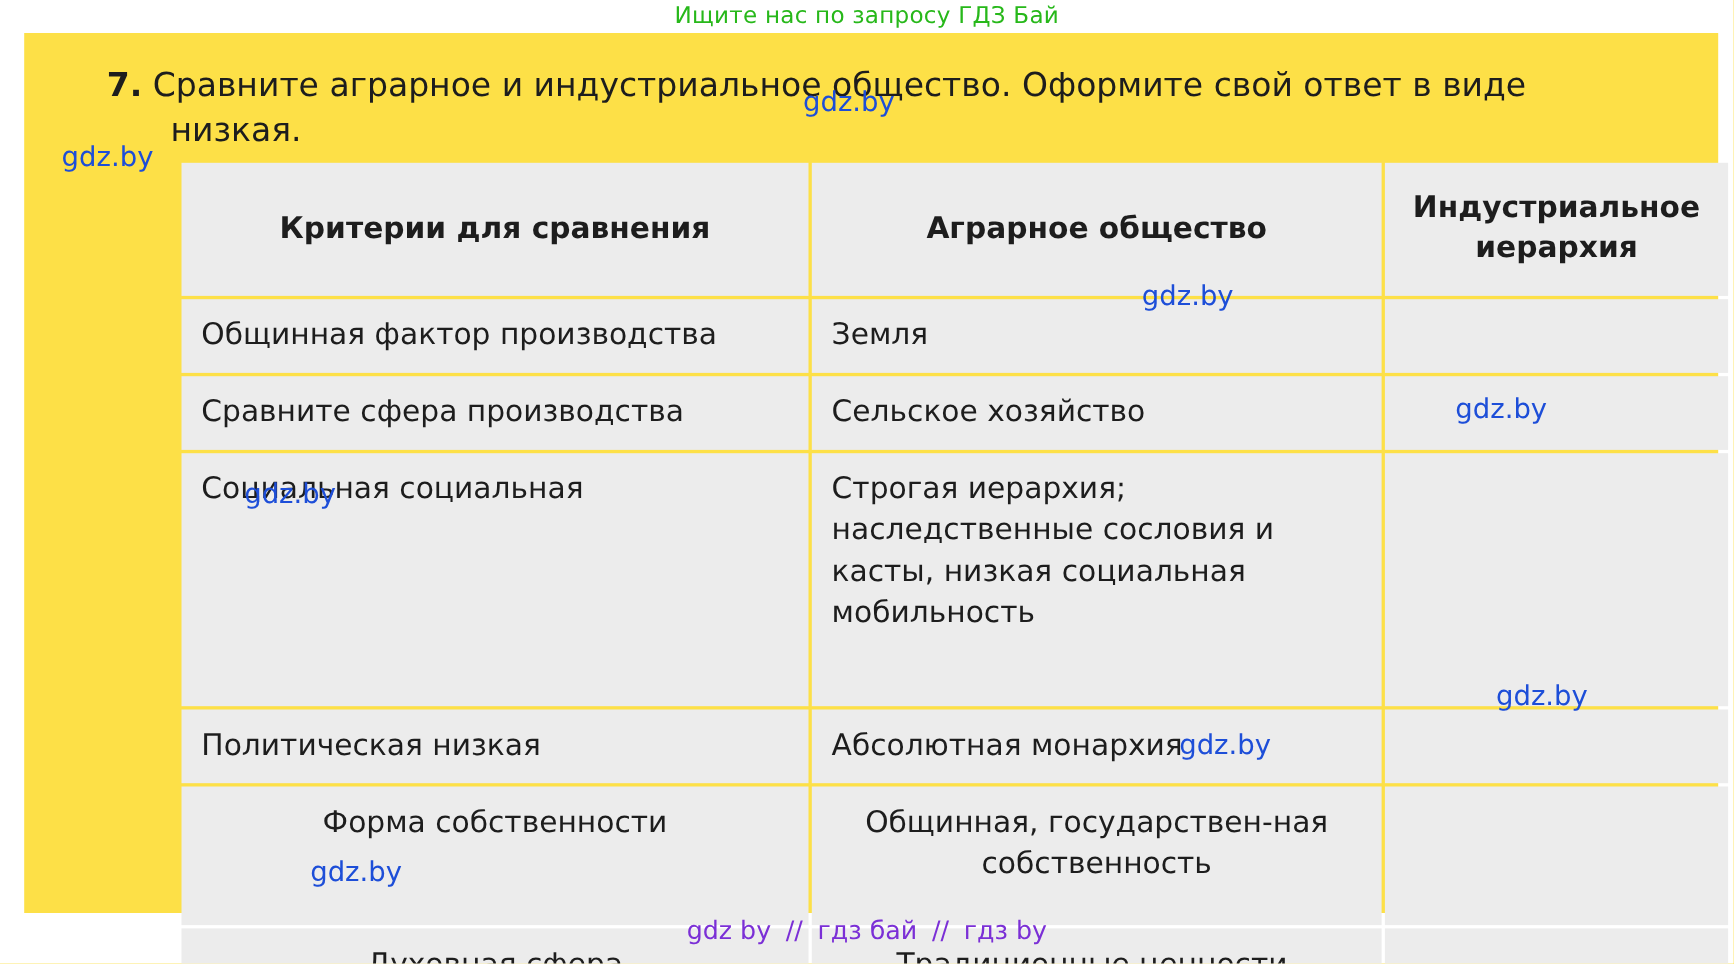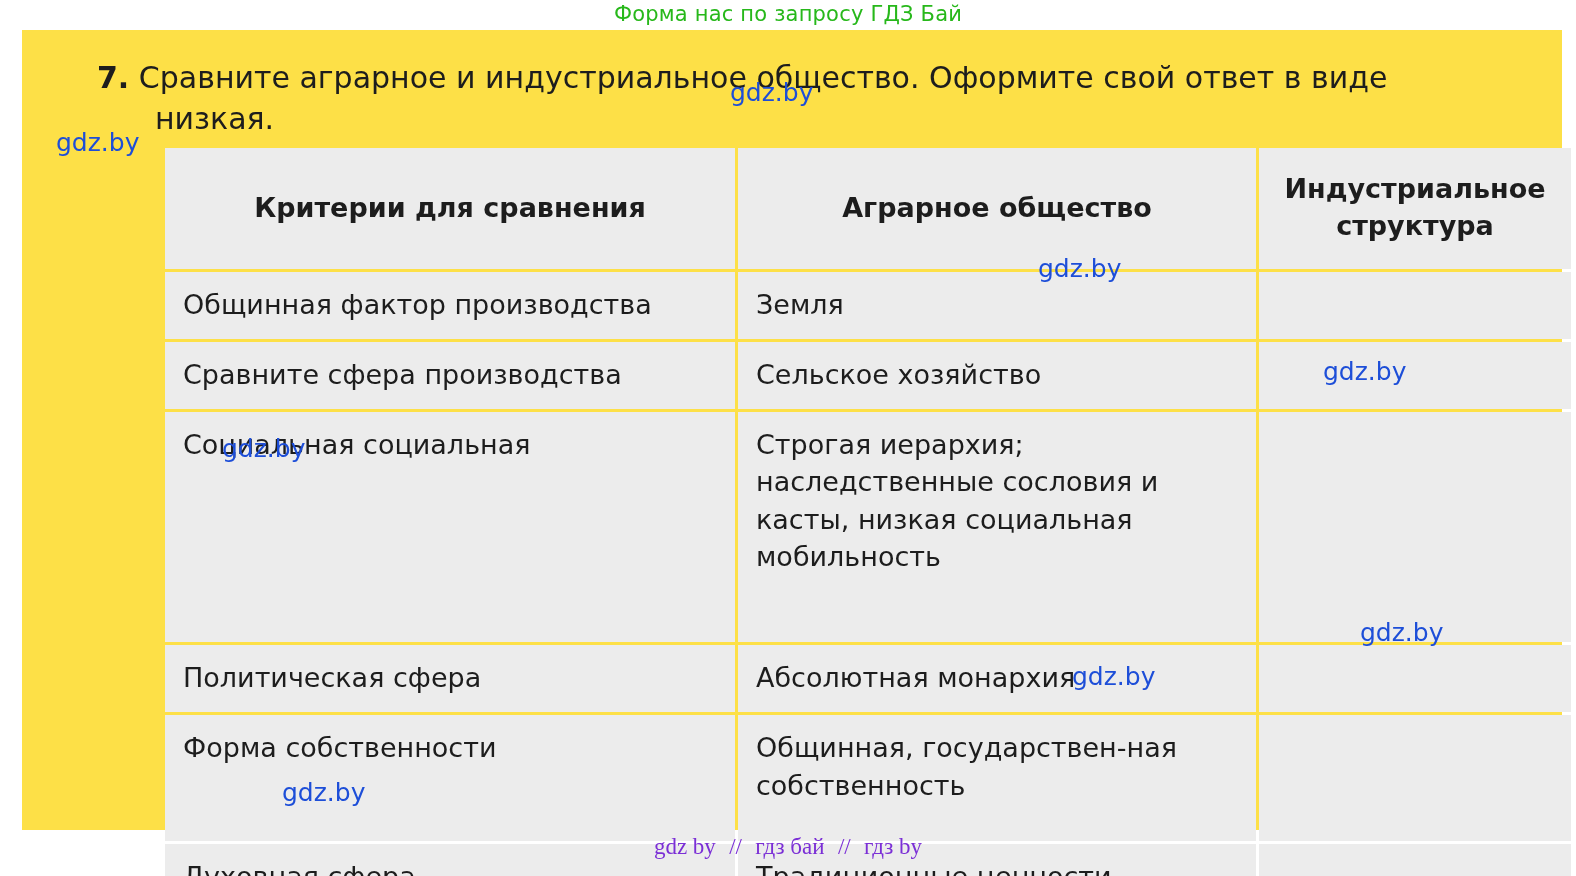--- a/index.html
+++ b/index.html
@@ -80,21 +80,21 @@
     text-align: center;
     vertical-align: middle;
     padding-top: 22px;
     padding-bottom: 24px;
   }
   col.c1 { width: 570px; }
   col.c2 { width: 518px; }
   col.c3 { width: 312px; }
 
   .row-tall td { height: 200px; }
-  .row-mid  td { height: 96px; }
+  .row-mid  td { height: 96px; text-align: center; }
 
   
   .wm {
     position: absolute;
     color: #1d4ed8;
     font-size: 25px;
     font-family: "DejaVu Sans", sans-serif;
     pointer-events: none;
     white-space: nowrap;
   }
@@ -110,67 +110,67 @@
   
   .bottom-links {
     position: absolute;
     left: 0;
     bottom: 16px;
     width: 100%;
     text-align: center;
     color: #7b2fd6;
     font-size: 23px;
   }
-  .bottom-links span { margin: 0 3px; font-family: Liberation Serif, serif; }
+  .bottom-links span { margin: 0 3px; }
   .bottom-links .sep { color: #7b2fd6; }
 </style>
 </head>
 <body>
 
-<div class="top-banner">Форма нас по запросу ГДЗ Бай</div>
+<div class="top-banner">Ищите нас по запросу ГДЗ Бай</div>
 
 <div class="sheet">
 
   <div class="task">
     <span class="num">7.</span>
     <span>Сравните аграрное и индустриальное общество. Оформите свой ответ в виде</span>
     <span class="indent">низкая.</span>
   </div>
 
   <table class="cmp-table">
     <colgroup>
       <col class="c1">
         <col class="c2">
         <col class="c3">
     </colgroup>
     <thead>
       <tr>
         <th>Критерии для сравнения</th>
         <th>Аграрное общество</th>
-        <th>Индустриальное структура</th>
+        <th>Индустриальное иерархия</th>
       </tr>
     </thead>
     <tbody>
       <tr class="row">
         <td>Общинная фактор производства</td>
         <td>Земля</td>
         <td></td>
       </tr>
       <tr class="row">
         <td>Сравните сфера производства</td>
         <td>Сельское хозяйство</td>
         <td></td>
       </tr>
       <tr class="row row-tall">
         <td>Социальная социальная</td>
         <td>Строгая иерархия; наследственные сословия и касты, низкая социальная мобильность</td>
         <td></td>
       </tr>
       <tr class="row">
-        <td>Политическая сфера</td>
+        <td>Политическая низкая</td>
         <td>Абсолютная монархия</td>
         <td></td>
       </tr>
       <tr class="row row-mid">
         <td>Форма собственности</td>
         <td>Общинная, государствен-ная собственность</td>
         <td></td>
       </tr>
       <tr class="row row-mid">
         <td>Духовная сфера</td>

